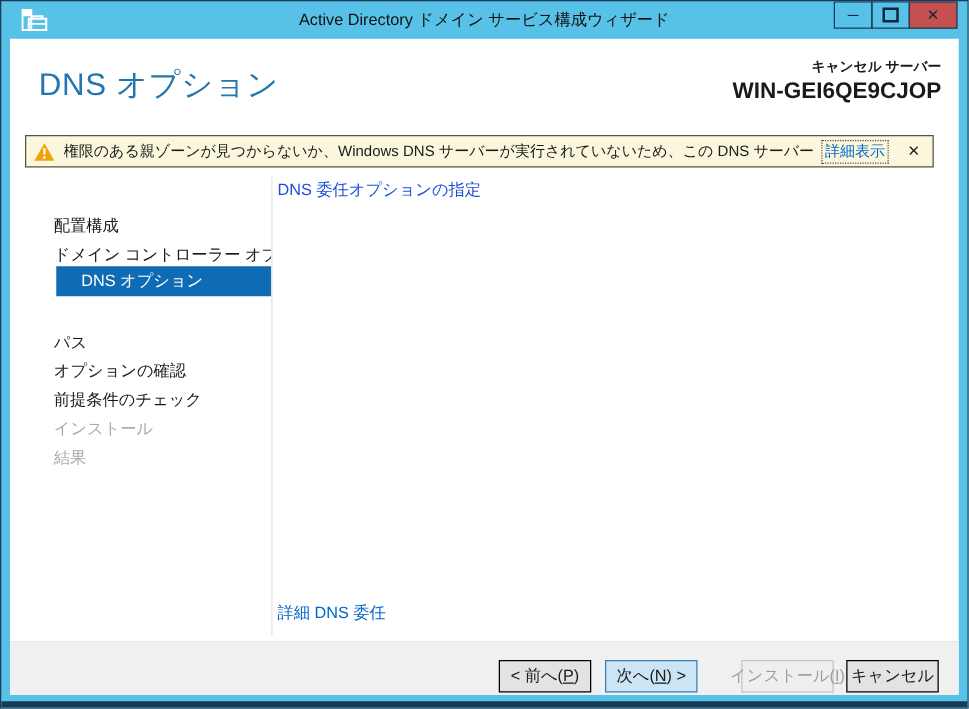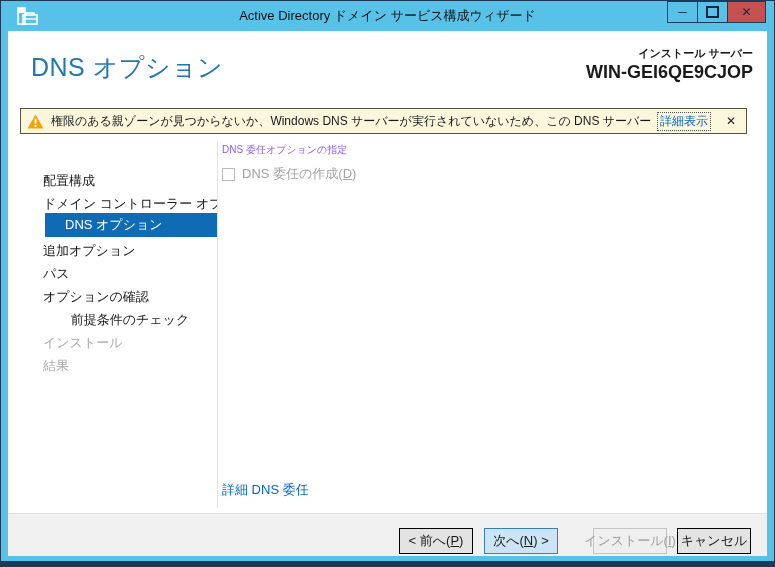--- a/index.html
+++ b/index.html
@@ -44,26 +44,26 @@
 
   
   .sidebar{position:absolute;left:12px;top:110px;width:197px;height:370px;font-size:13px;}
   .side-item{position:absolute;left:0;width:100%;height:20px;line-height:20px;
              padding-left:23px;box-sizing:border-box;color:#1a1a1a;cursor:pointer;
              white-space:nowrap;overflow:hidden;margin-top:28px;}
   .side-item.disabled{color:#ABABAB;cursor:default;}
   .side-item.selected{left:25px;width:172px;height:24px;line-height:24px;padding-left:20px;
                       background:#0F6BB4;color:#ffffff;}
   .si1{top:2px;}  .si2{top:25px;} .si3{top:44px;} .si4{top:72px;} .si5{top:95px;}
-  .si6{top:118px;} .si7{top:141px;text-align:center;} .si8{top:164px;} .si9{top:187px;}
+  .si6{top:118px;} .si7{top:141px;} .si8{top:164px;} .si9{top:187px;}
 
   .vsep{position:absolute;left:209px;top:110px;width:1px;height:367px;background:#E3E3E3;}
 
   
-  .section-heading{position:absolute;left:214px;top:112px;font-size:10px;color:#8b5cf6;}
+  .section-heading{position:absolute;left:214px;top:112px;font-size:13px;color:#1d4ed8;}
   .chk-row{position:absolute;left:214px;top:134px;display:flex;align-items:center;gap:7px;
            color:#A3A3A3;font-size:13px;}
   .chk-box{width:13px;height:13px;box-sizing:border-box;border:1px solid #BCBCBC;background:#fff;}
   .key{text-decoration:underline;}
   .advanced-link{position:absolute;left:214px;top:450px;font-size:13px;color:#0066CC;
                  cursor:pointer;text-decoration:none;}
 
   
   .footer-sep{position:absolute;left:0;right:0;top:482px;height:1px;background:#DFDFDF;}
   .footer{position:absolute;left:0;right:0;top:483px;bottom:0;background:#F0F0F0;}
@@ -96,54 +96,49 @@
     </div>
     <div class="winbtn close">
       <span>✕</span>
     </div>
   </div>
 
   <div class="client">
 
     <div class="page-title">DNS オプション</div>
     <div class="target">
-      <span class="lbl">インストール サーバー</span>
+      <span class="lbl">キャンセル サーバー</span>
       <span class="srv">WIN-GEI6QE9CJOP</span>
     </div>
 
     <div class="banner">
       <svg class="warn-icon" viewBox="0 0 17 15">
         <polygon points="8.5,0.5 16.5,14.5 0.5,14.5" fill="#F0A30A"></polygon>
         <rect x="7.6" y="4.5" width="1.8" height="5.2" fill="#ffffff"></rect>
         <rect x="7.6" y="11" width="1.8" height="1.9" fill="#ffffff"></rect>
       </svg>
       <div class="banner-msg">権限のある親ゾーンが見つからないか、Windows DNS サーバーが実行されていないため、この DNS サーバーの委任を作…</div>
       <a class="banner-link">詳細表示</a>
       <span class="banner-close">✕</span>
     </div>
 
     <div class="sidebar">
       <div class="side-item si1">配置構成</div>
       <div class="side-item si2">ドメイン コントローラー オプ…</div>
       <div class="side-item selected si3">DNS オプション</div>
-      <div class="side-item si4">追加オプション</div>
       <div class="side-item si5">パス</div>
       <div class="side-item si6">オプションの確認</div>
       <div class="side-item si7">前提条件のチェック</div>
       <div class="side-item disabled si8">インストール</div>
       <div class="side-item disabled si9">結果</div>
     </div>
 
     <div class="vsep"></div>
 
     <div class="section-heading">DNS 委任オプションの指定</div>
-    <div class="chk-row">
-      <span class="chk-box"></span>
-      <span><span>DNS 委任の作成(</span><span class="key">D</span><span>)</span></span>
-    </div>
     <a class="advanced-link">詳細 DNS 委任</a>
 
     <div class="footer-sep"></div>
     <div class="footer">
       <button class="btn btn-prev">
           <span><span>&lt; 前へ(</span><span class="key">P</span><span>)</span></span>
         </button>
       <button class="btn disabled btn-install">
           <span><span>インストール(</span><span class="key">I</span><span>)</span></span>
         </button>

